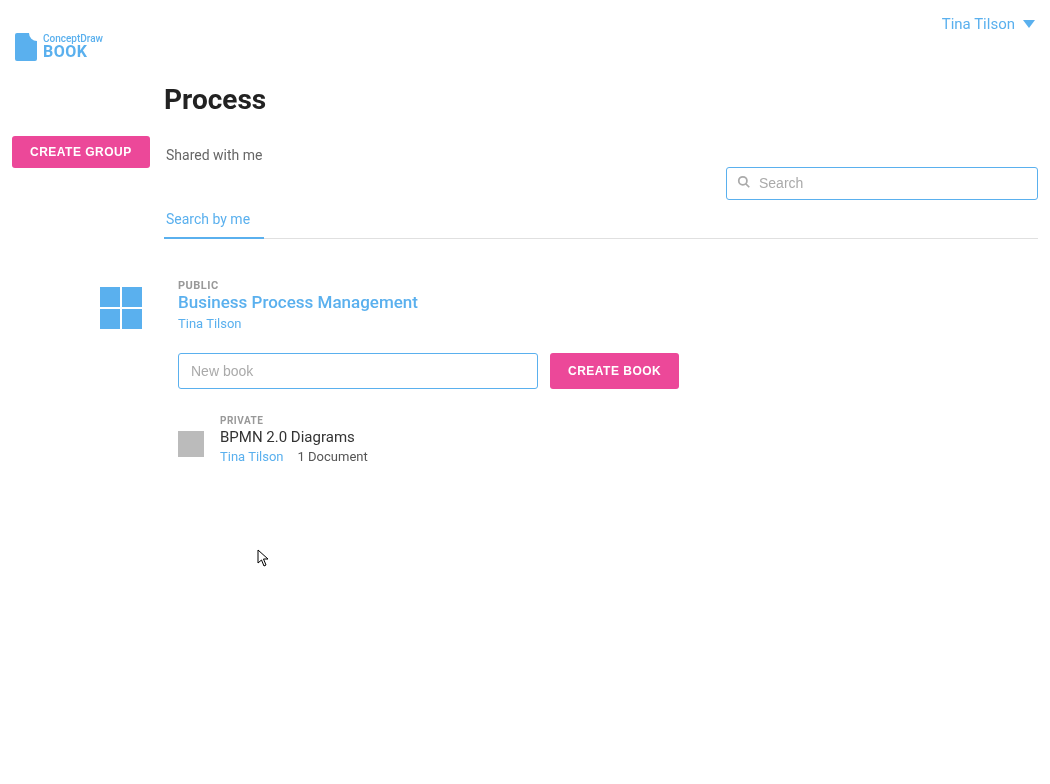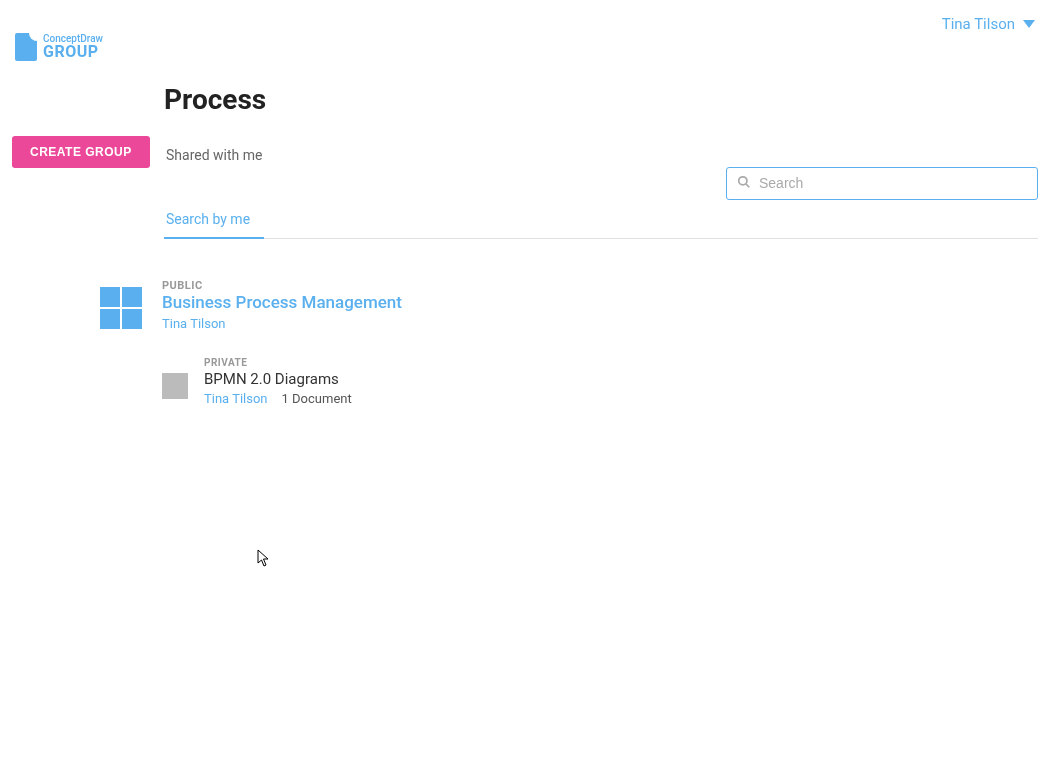--- a/index.html
+++ b/index.html
@@ -151,21 +151,21 @@
       color: #aaa;
     }
     .search-icon {
       color: #aaa;
     }
     .group-section {
       margin-top: 40px;
     }
     .group-header {
       display: flex;
-      gap: 20px;
+      gap: 36px;
       align-items: flex-start;
       justify-content: flex-end;
     }
     .group-icon {
       width: 42px;
       height: 42px;
       display: grid;
       grid-template-columns: 1fr 1fr;
       grid-template-rows: 1fr 1fr;
       gap: 2px;
@@ -263,21 +263,21 @@
     }
   </style>
 </head>
 <body>
 
 <div class="header">
   <div class="logo">
     <div class="logo-icon"></div>
     <div class="logo-text">
       <div class="line1">ConceptDraw</div>
-      <div class="line2">GROUP</div>
+      <div class="line2">BOOK</div>
     </div>
   </div>
   <div class="user-menu">
     <span>Tina Tilson</span>
     <span class="chevron"></span>
   </div>
 </div>
 
 <div class="main-layout">
   <div class="sidebar">
@@ -309,20 +309,24 @@
           <div></div>
             <div></div>
             <div></div>
             <div></div>
         </div>
         <div class="group-info">
           <div class="visibility-label">PUBLIC</div>
           <div class="group-title">Business Process Management</div>
           <div class="group-owner">Tina Tilson</div>
 
+          <div class="new-book-row">
+            <input class="new-book-input" type="text" placeholder="New book" style="">
+            <button class="btn">CREATE BOOK</button>
+          </div>
 
           <div class="book-item">
             <div class="book-icon"></div>
             <div class="book-info">
               <div class="book-visibility">PRIVATE</div>
               <div class="book-title">BPMN 2.0 Diagrams</div>
               <div class="book-meta">
                 <span class="book-owner">Tina Tilson</span>
                 <span class="book-count">1 Document</span>
               </div>

